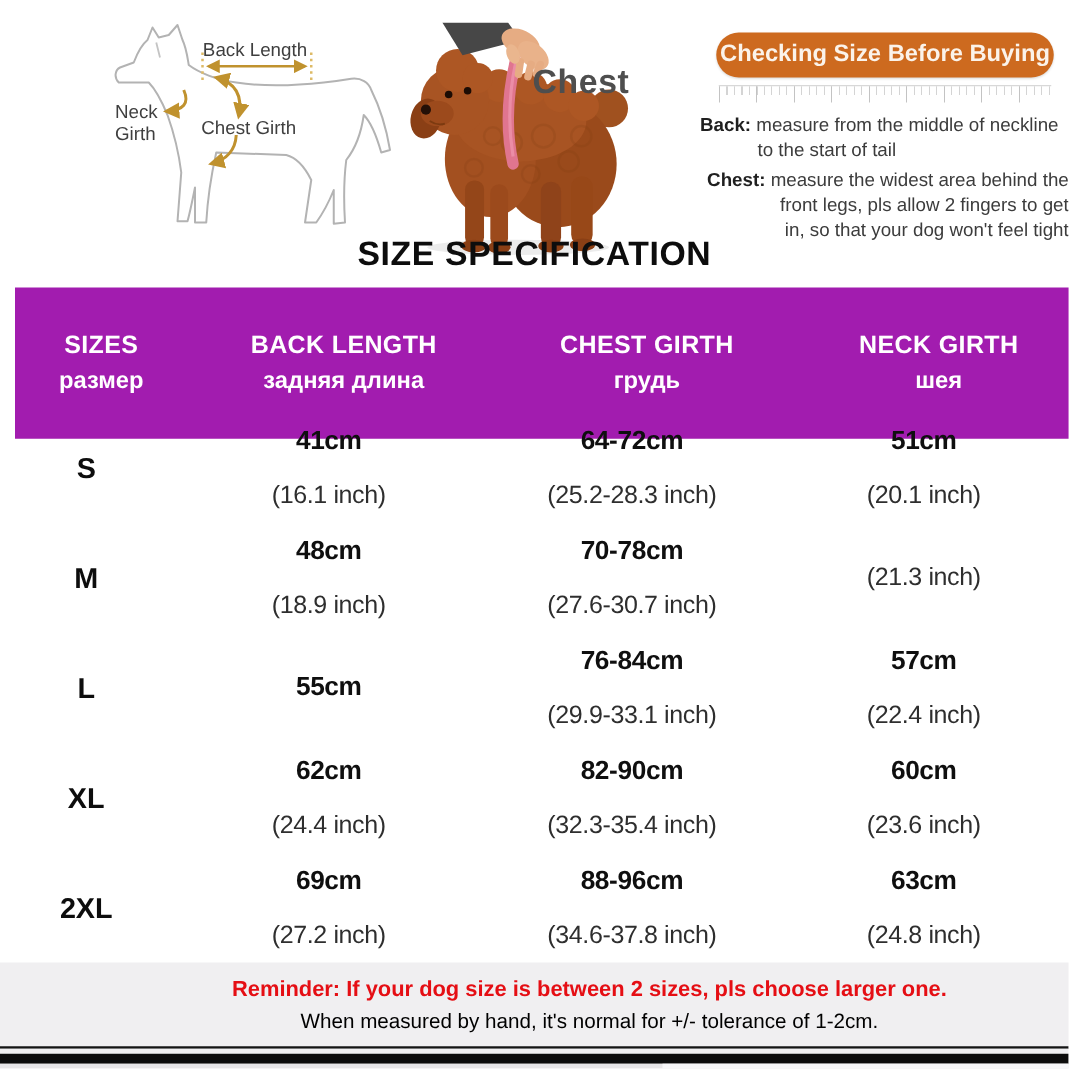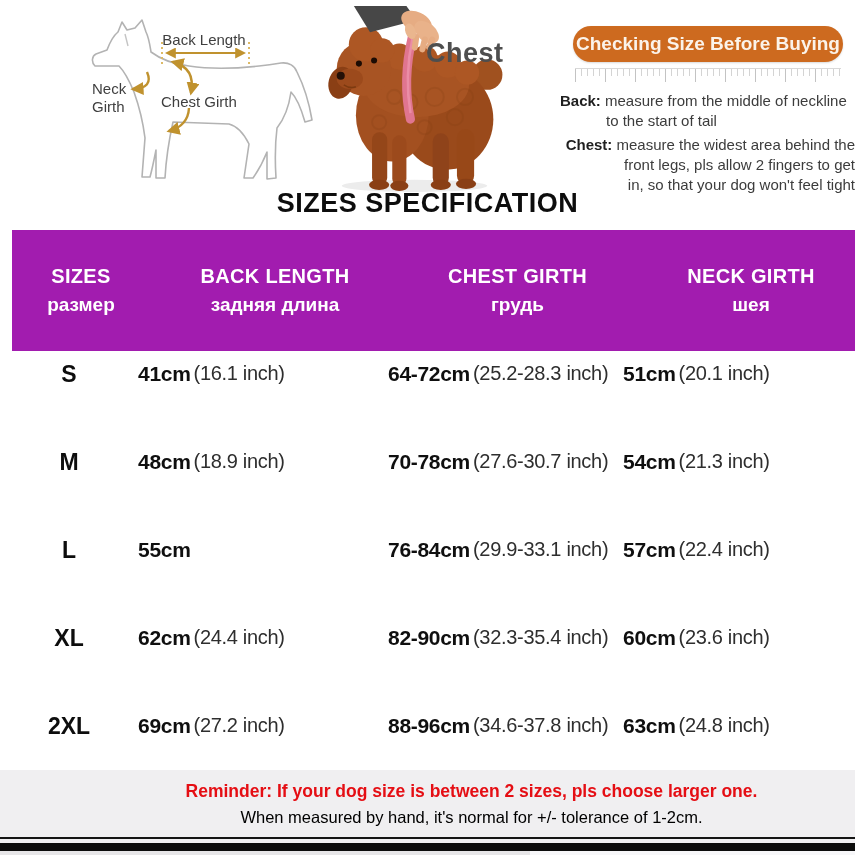--- a/index.html
+++ b/index.html
@@ -1,21 +1,21 @@
 <!DOCTYPE html>
 <html><head>
 <meta charset="utf-8">
 <style>
   html,body{margin:0;padding:0;background:#fff;}
   body{font-family:"Liberation Sans",sans-serif;-webkit-font-smoothing:antialiased;}
   .page{position:relative;width:855px;height:855px;background:#fff;overflow:hidden;}
 
   
   .diagram-box{position:absolute;left:55px;top:8px;width:270px;height:185px;}
-  .photo-box{position:absolute;left:312px;top:6px;width:205px;height:192px;}
+  .photo-box{position:absolute;left:312px;top:18px;width:205px;height:192px;}
   .chest-label{position:absolute;left:114px;top:32px;font-size:27px;font-weight:bold;color:#4e4e4e;letter-spacing:.5px;}
 
   .guide-col{position:absolute;left:560px;top:12px;width:295px;margin-top:14px;}
   .size-btn{margin-left:13px;width:270px;height:36px;background:#cd6a1f;border-radius:18px;
     display:flex;align-items:center;justify-content:center;color:#fbf3ea;font-size:19px;font-weight:600;
     box-shadow:0 1px 2px rgba(0,0,0,.15);}
   .ruler{margin:6px 0 0 15px;width:266px;height:13px;border-top:1px solid #d8d8d8;
     background-image:
       repeating-linear-gradient(90deg,#c3c3c3 0 1px,transparent 1px 30px),
       repeating-linear-gradient(90deg,#d4d4d4 0 1px,transparent 1px 6px);
@@ -33,21 +33,21 @@
   .thead{position:absolute;left:12px;top:230px;width:855px;height:121px;background:#a21caf;
     display:grid;grid-template-columns:138px 250px 235px 232px;}
   .hcell{display:flex;flex-direction:column;align-items:center;justify-content:center;gap:6px;
     color:#fff;font-weight:bold;text-align:center;}
   .hcell .en{font-size:20px;letter-spacing:.3px;}
   .hcell .ru{font-size:19px;}
 
   .tbody{position:absolute;left:0;top:330px;width:855px;}
   .trow{display:grid;grid-template-columns:138px 250px 235px 232px;height:88px;align-items:center;text-align:center;}
   .size-cell{font-size:23px;font-weight:bold;color:#0d0d0d;}
-  .mcell{display:flex;flex-direction:row;gap:3px;}
+  .mcell{display:flex;flex-direction:column;gap:20px;}
   .mcell .cm{font-size:21px;font-weight:bold;color:#0f0f0f;letter-spacing:-.3px;}
   .mcell .inch{font-size:20px;color:#2e2e2e;letter-spacing:-.3px;}
 
   
   .footer{position:absolute;left:0;top:770px;width:855px;height:67px;background:#f0eff1;text-align:center;padding-left:44px;}
   .reminder{margin-top:11px;font-size:17.5px;font-weight:bold;color:#e50e14;}
   .tolerance{margin-top:6px;font-size:16.5px;color:#000000;}
   .sep-thin{position:absolute;left:0;top:837px;width:855px;height:2px;background:#141414;}
   .sep-gap{position:absolute;left:0;top:839px;width:855px;height:4px;background:#f0eff1;}
   .sep-thick{position:absolute;left:0;top:843px;width:855px;height:8px;background:#0c0c0c;}
@@ -149,21 +149,21 @@
 
   <div class="guide-col">
     <div class="size-btn">Checking Size Before Buying</div>
     <div class="ruler"></div>
     <div class="guide-text">
       <p class="g-back"><b>Back:</b><span> measure from the middle of neckline to the start of tail</span></p>
       <p class="g-chest"><b>Chest:</b><span> measure the widest area behind the front legs, pls allow 2 fingers to get in, so that your dog won't feel tight</span></p>
     </div>
   </div>
 
-  <div class="title">SIZES SPECIFICATION</div>
+  <div class="title">SIZE SPECIFICATION</div>
 
   <div class="thead">
     <div class="hcell">
       <span class="en">SIZES</span>
       <span class="ru">размер</span>
     </div>
     <div class="hcell">
       <span class="en">BACK LENGTH</span>
       <span class="ru">задняя длина</span>
     </div>
@@ -199,21 +199,20 @@
       <div class="size-cell">M</div>
       <div class="mcell">
         <span class="cm">48cm</span>
         <span class="inch">(18.9 inch)</span>
       </div>
       <div class="mcell">
         <span class="cm">70-78cm</span>
         <span class="inch">(27.6-30.7 inch)</span>
       </div>
       <div class="mcell">
-        <span class="cm">54cm</span>
         <span class="inch">(21.3 inch)</span>
       </div>
     </div>
 
     <div class="trow">
       <div class="size-cell">L</div>
       <div class="mcell">
         <span class="cm">55cm</span>
       </div>
       <div class="mcell">

